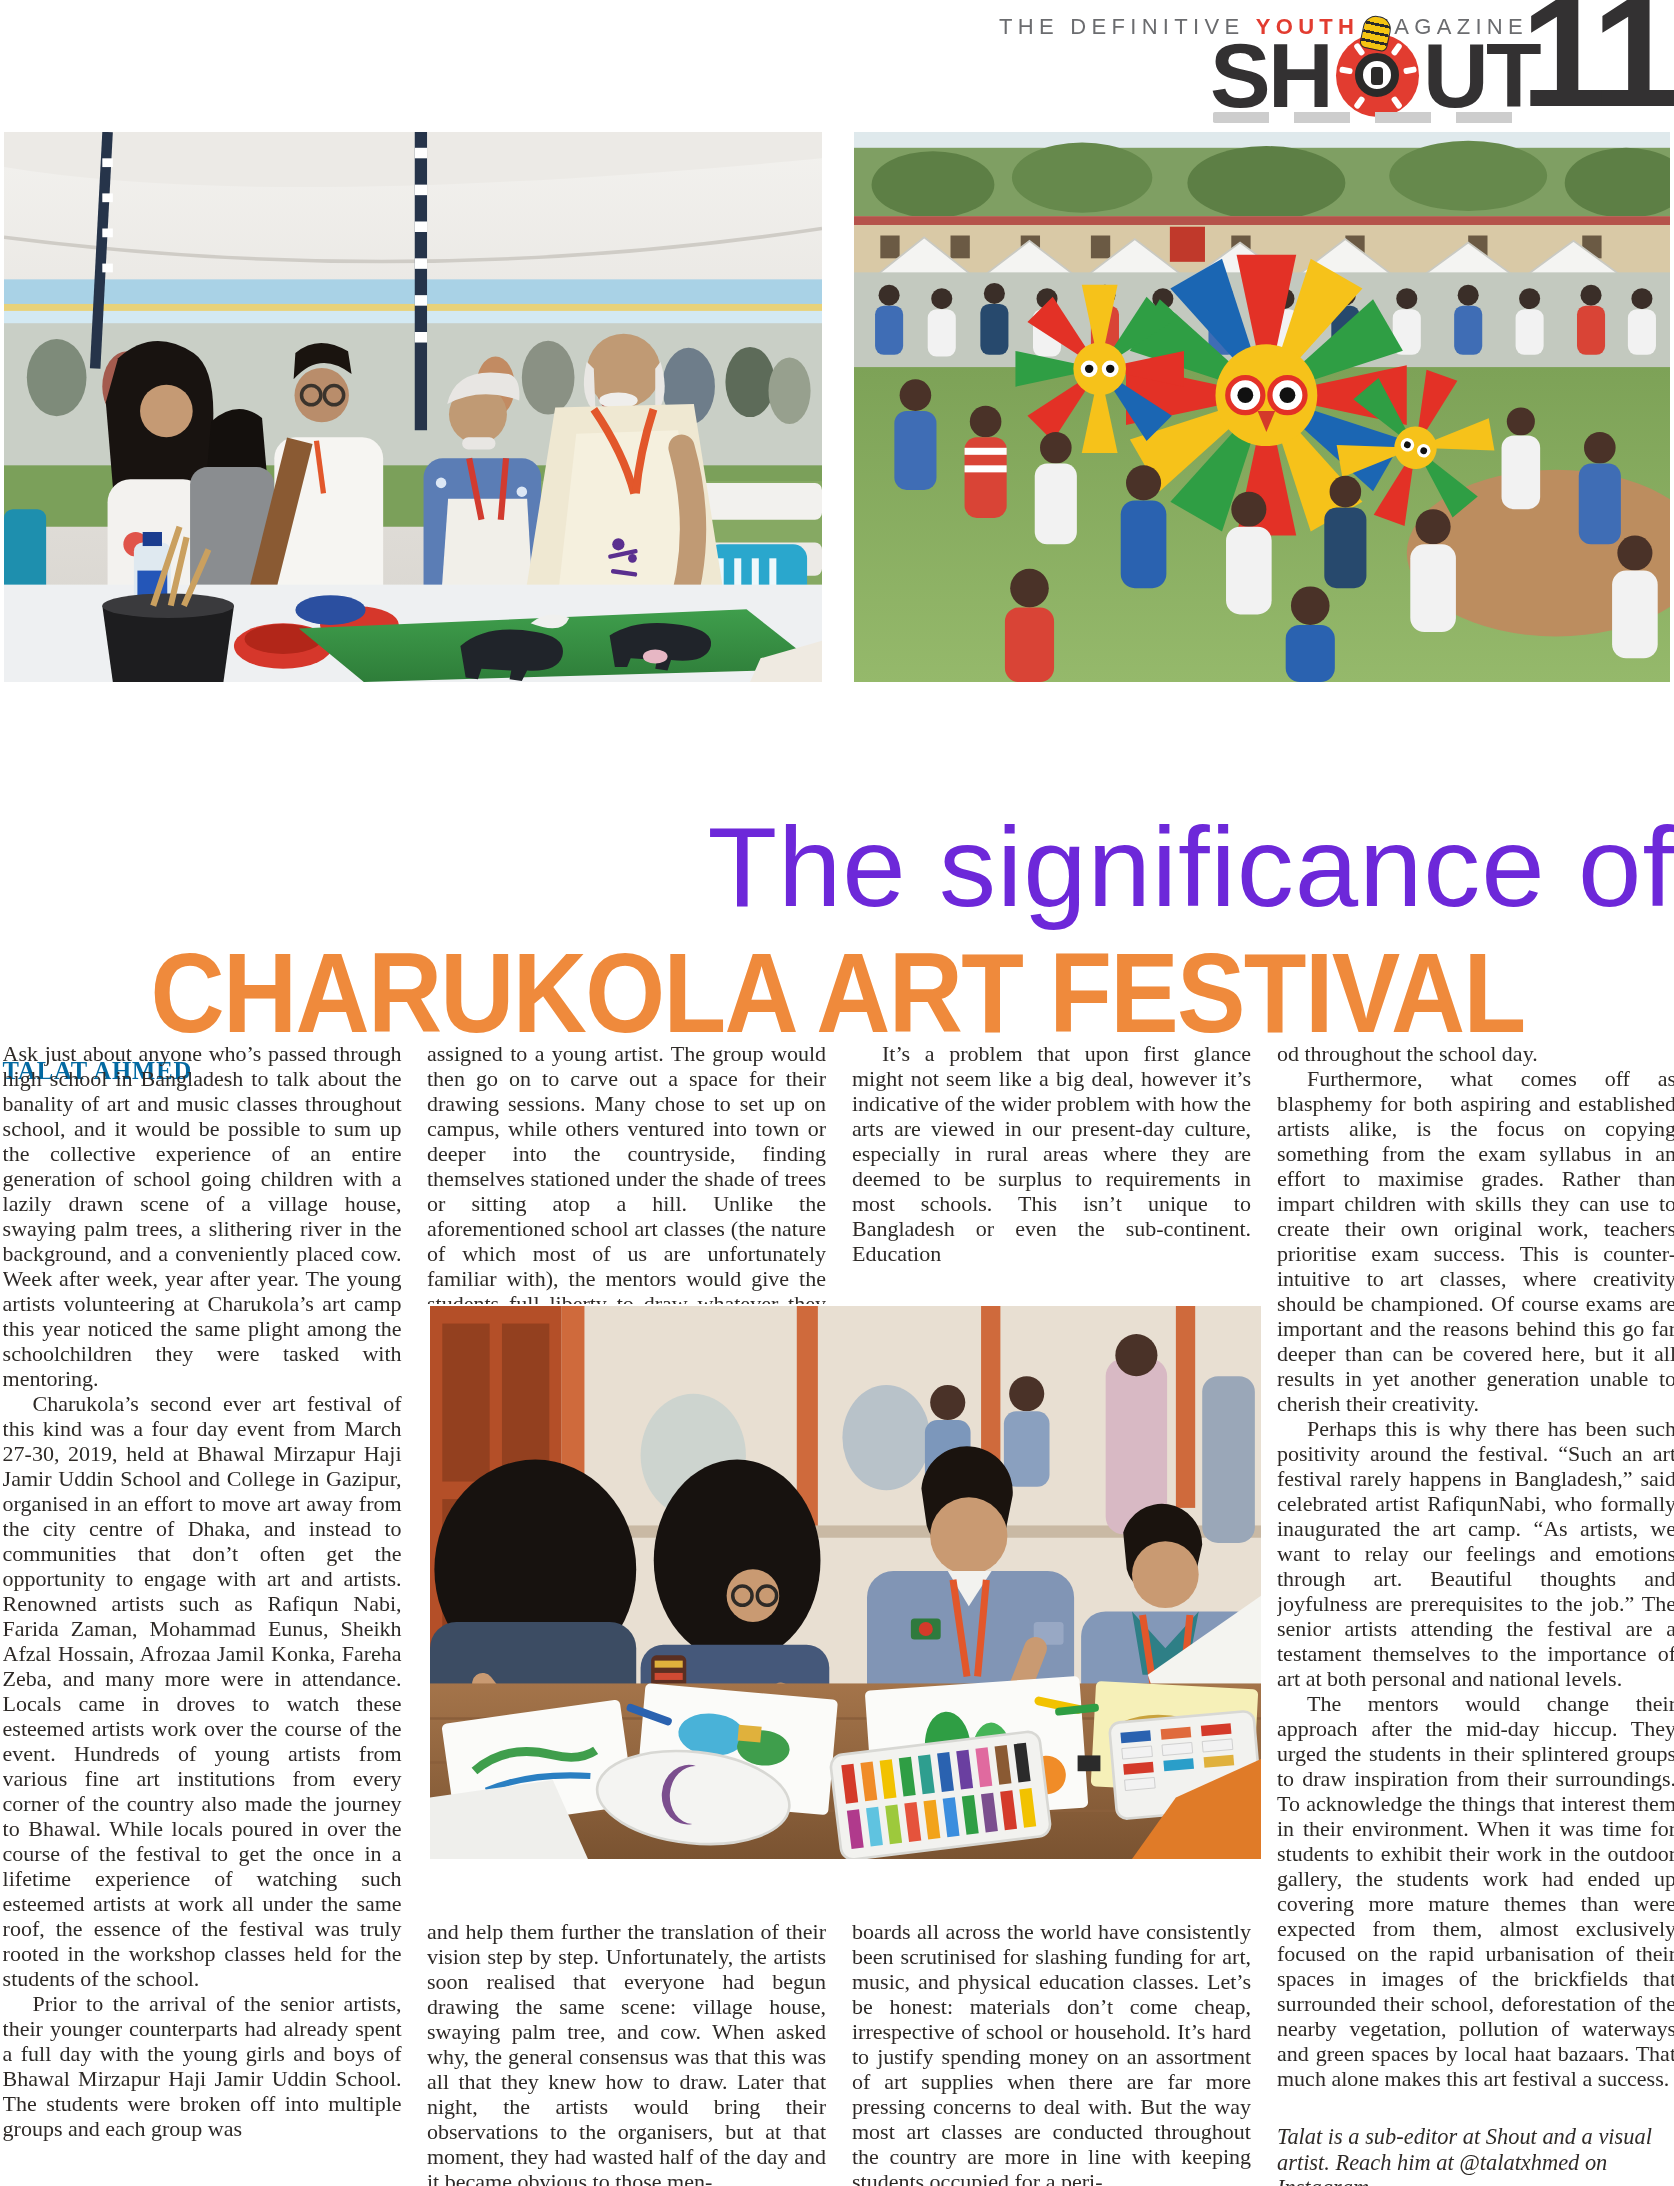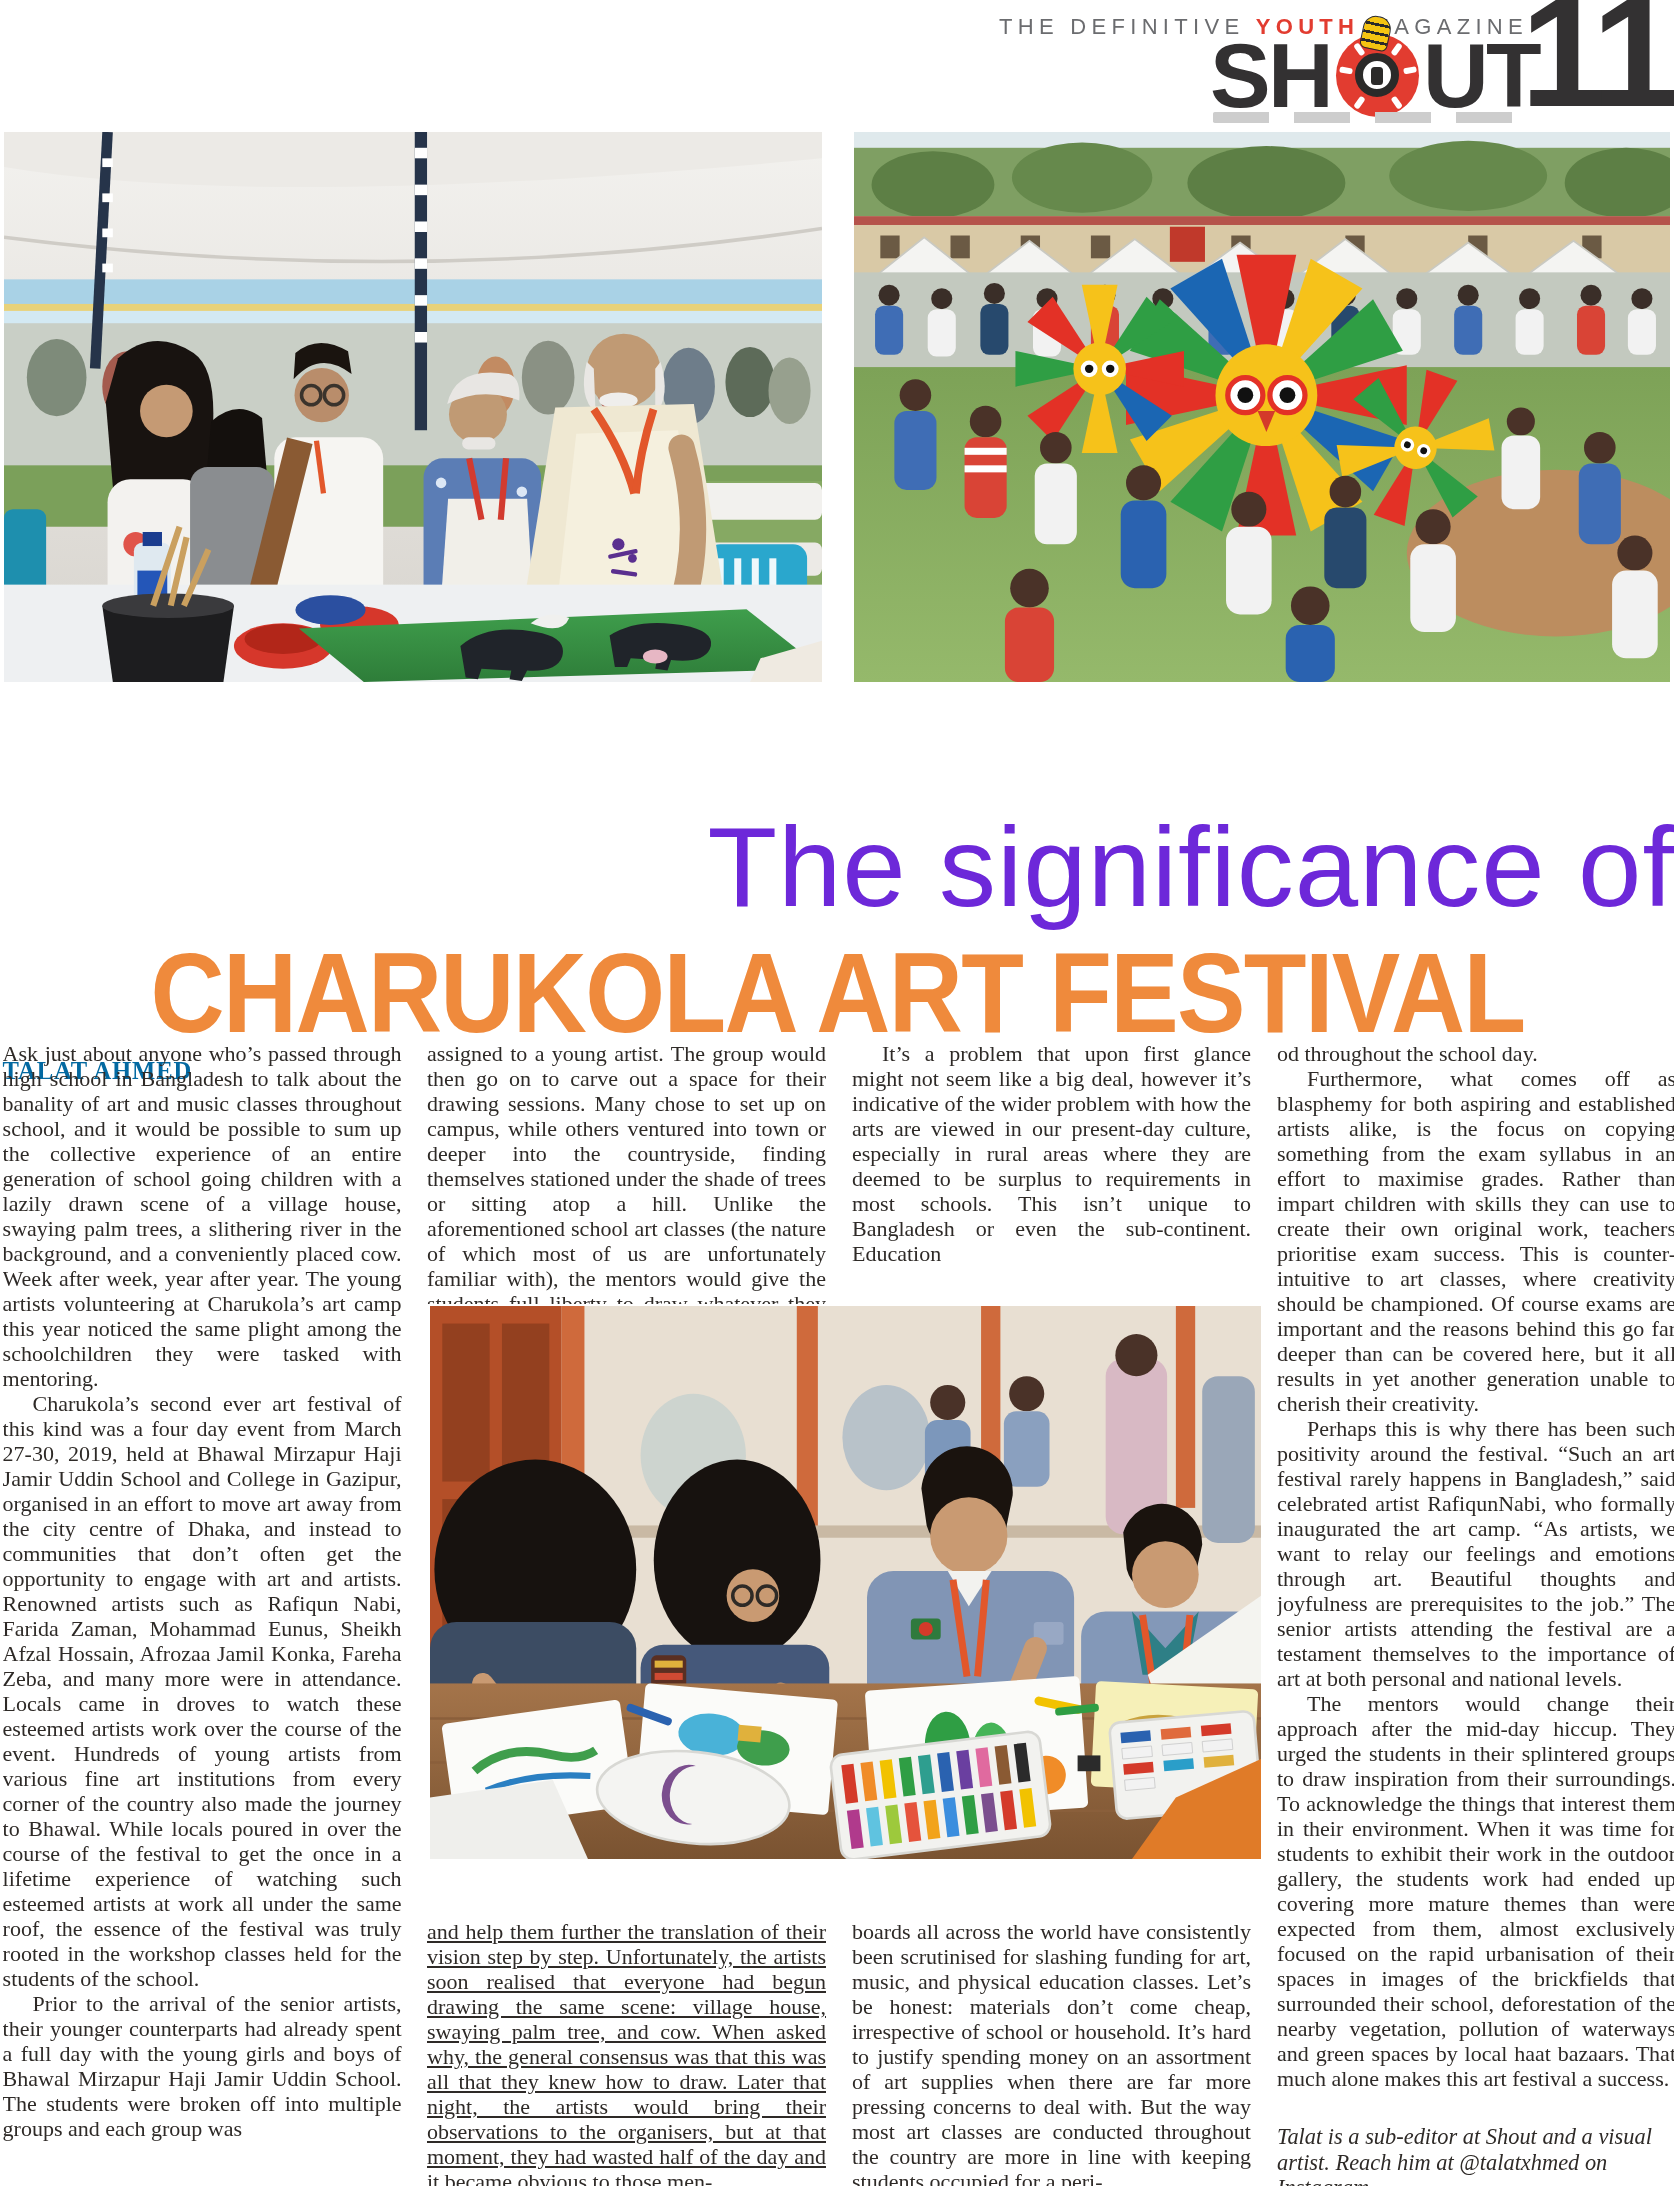--- a/index.html
+++ b/index.html
@@ -44,21 +44,21 @@
         font-weight:700;font-size:24.6px;letter-spacing:0.9px;color:#0369a1;}
   
   .body-col{position:absolute;width:399px;font-size:22px;line-height:25px;
         text-align:justify;overflow:hidden;color:#2e2a27;}
   .body-col p{margin:0;}
   .body-col p.indent{text-indent:30px;}
   #col1{left:2.6px;top:1041px;height:1146px;}
   #col2top{left:427px;top:1041px;height:263px;}
   #col3top{left:852px;top:1041px;height:263px;}
   #col4{left:1277px;top:1041px;height:1076px;}
-  #col2bot{left:427px;top:1919px;height:268px;text-decoration:underline;}
+  #col2bot{left:427px;top:1919px;height:268px;}
   #col3bot{left:852px;top:1919px;height:268px;}
   .caption{position:absolute;left:430px;top:1864px;width:831px;text-align:right;
         font-family:"Liberation Sans",sans-serif;font-size:20px;letter-spacing:0.9px;color:#6d6e71;}
   .caption .credit{font-weight:700;color:#414042;}
   .footnote{position:absolute;left:1277px;top:2124px;width:399px;font-style:italic;
         font-size:22.4px;line-height:25.5px;color:#2e2a27;}
 </style>
 </head>
 <body>
 

